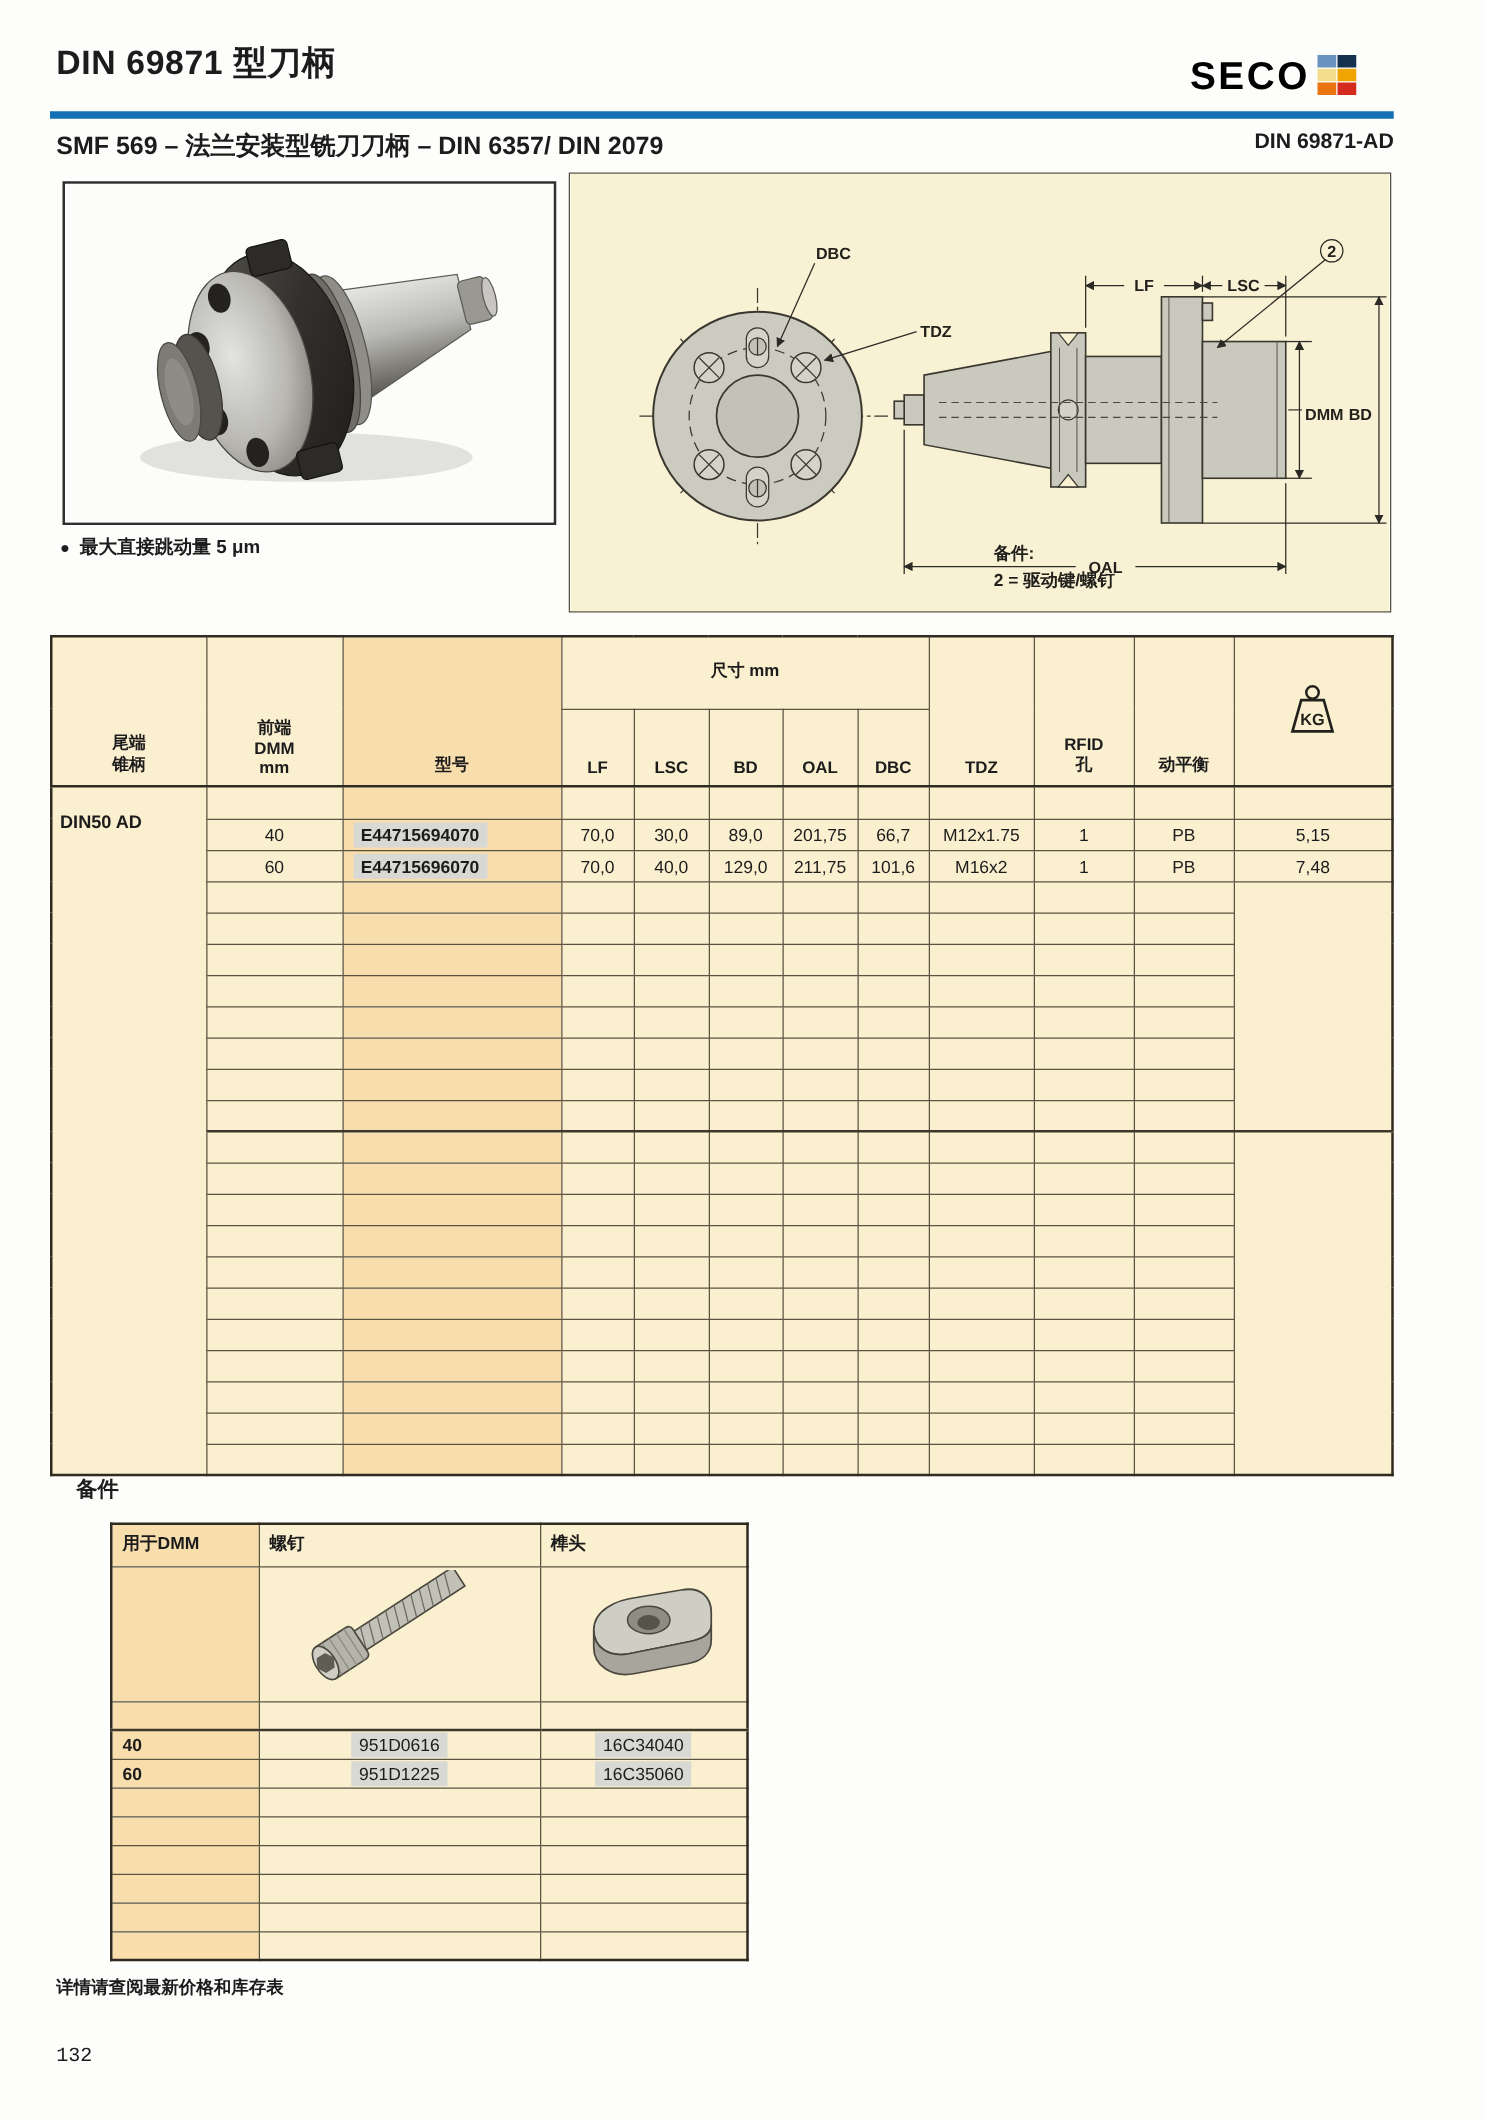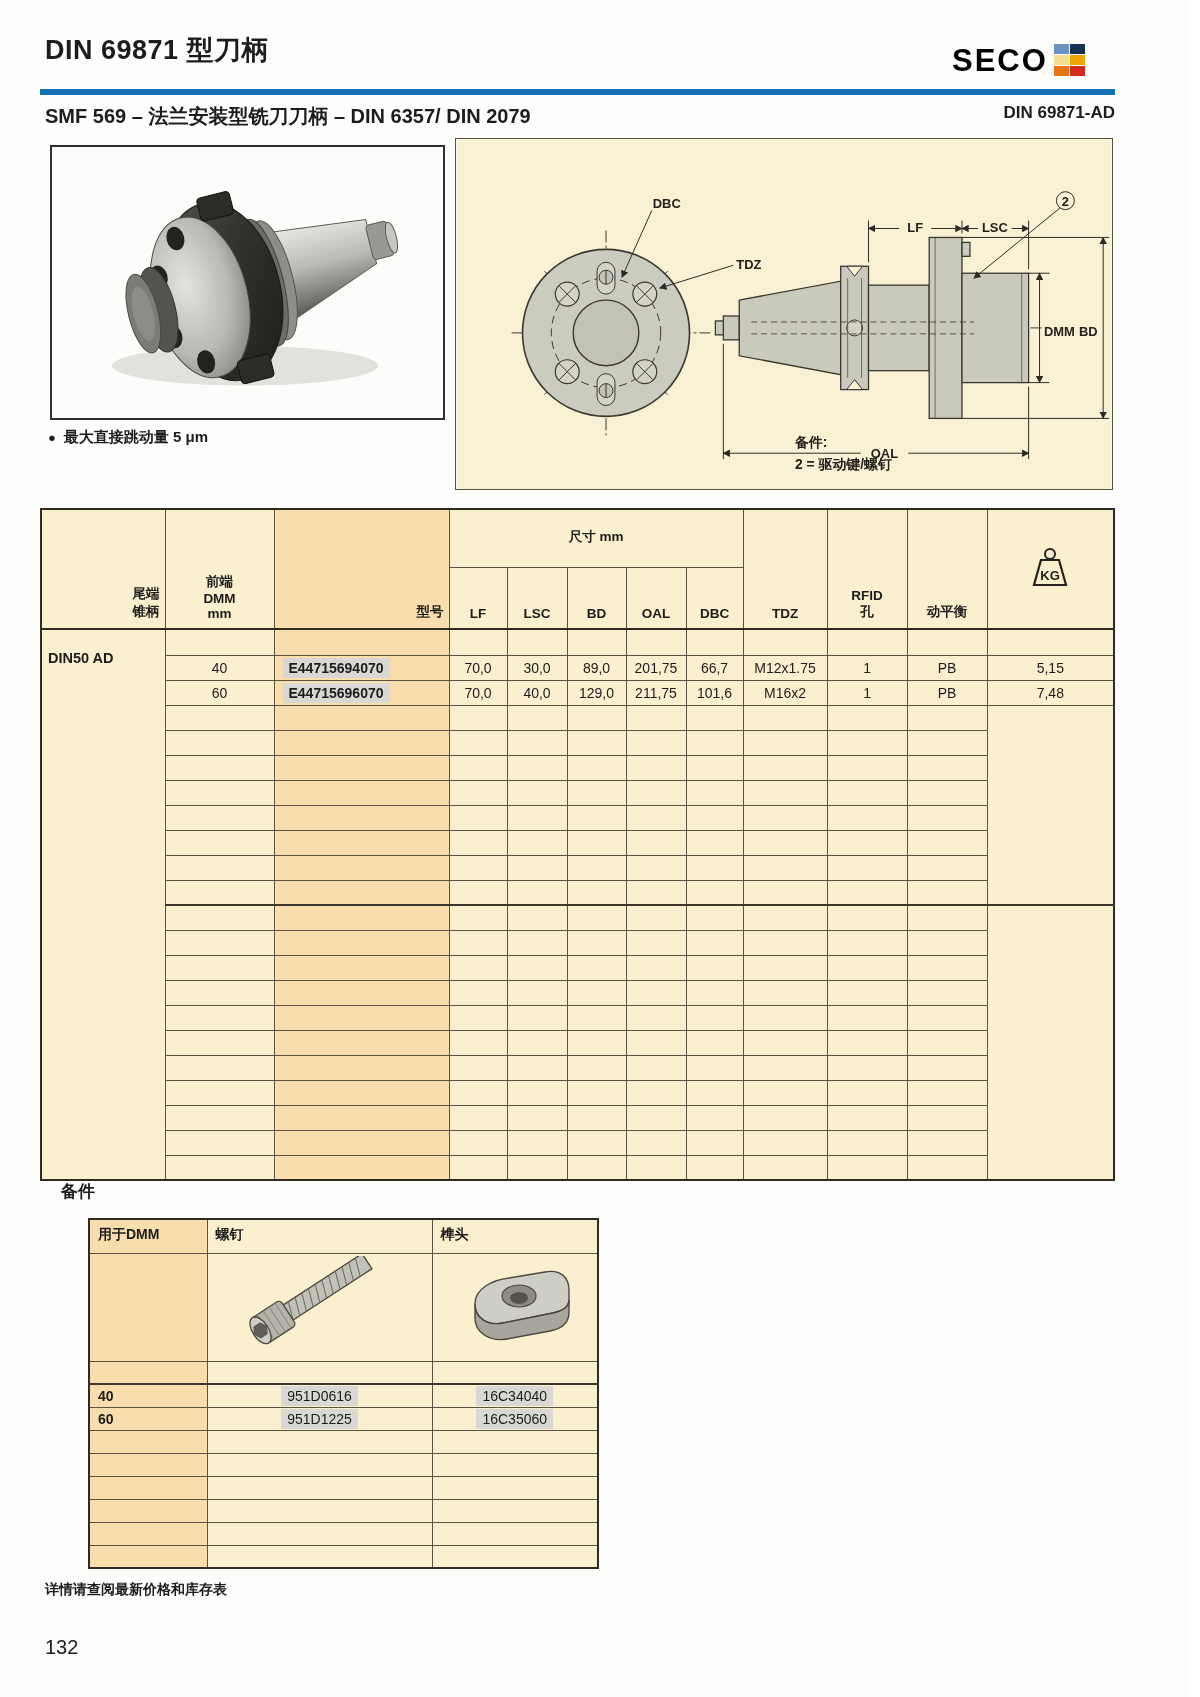--- a/index.html
+++ b/index.html
@@ -33,21 +33,21 @@
   table{border-collapse:collapse;table-layout:fixed;}
   .main,.acc{position:absolute;background:#FAF0CF;border:2px solid #2f2b20;}
   .main td,.main th,.acc td,.acc th{border:1px solid #5a5342;box-sizing:border-box;overflow:hidden;
        font-size:14px;white-space:nowrap;}
   .peach{background:#F8DEAD;}
   .hl{background:#d8d8d4;padding:2px 6px;}
 
   
   .main{left:40px;top:508px;width:1073px;}
   .main th{font-weight:bold;vertical-align:bottom;padding:4px 5px 7px 5px;text-align:center;font-size:13.5px;}
-  .main .th-left{text-align:right;}
+  .main .th-left{text-align:center;}
   .main .th-group{vertical-align:middle;border-bottom:1.5px solid #5a5342;}
   .main thead tr:first-child{height:58px;}
   .main thead tr:last-child{height:62px;}
   .main thead{border-bottom:2.5px solid #2f2b20;}
   .main td{text-align:center;height:25px;padding:0 4px;}
   .main .c-model{text-align:left;padding-left:8px;}
   .main .tail-cell{vertical-align:top;text-align:left;padding:20px 6px;font-weight:bold;font-size:14.5px;}
   .main tr.group-row{height:26px;}
   .main tr.er{height:23px;}
   .main tr.sep{height:15px;border-bottom:2.5px solid #3d382b;}
@@ -58,21 +58,21 @@
   .acc{left:40px;top:1218px;width:509px;margin-left:48px;}
   .acc th{font-weight:bold;text-align:left;vertical-align:top;padding:6px 8px;height:34px;font-size:14px;}
   .acc td{text-align:center;height:23px;}
   .acc .acc-img td{height:108px;}
   .acc .acc-thin{height:18px;}
   .acc .acc-thin td{border-bottom:2.5px solid #3d382b;}
   .acc .c-dmm{text-align:left;padding-left:8px;font-weight:bold;}
   .acc-heading{position:absolute;left:61px;top:1180px;font-size:17px;font-weight:bold;}
 
   .footnote{position:absolute;left:45px;top:1581px;font-size:14px;font-weight:bold;}
-  .pagenum{position:absolute;left:45px;top:1636px;font-size:20px;}
+  .pagenum{position:absolute;left:45px;top:1636px;font-size:16px;font-family:Liberation Mono, monospace;}
 </style>
 </head>
 <body>
 
 <div id="page">
 
   <div class="hdr-title">DIN 69871 型刀柄</div>
   <div class="logo">
     <span class="logo-text" style="color: #000000;">SECO</span>
     <span class="logo-blocks">

